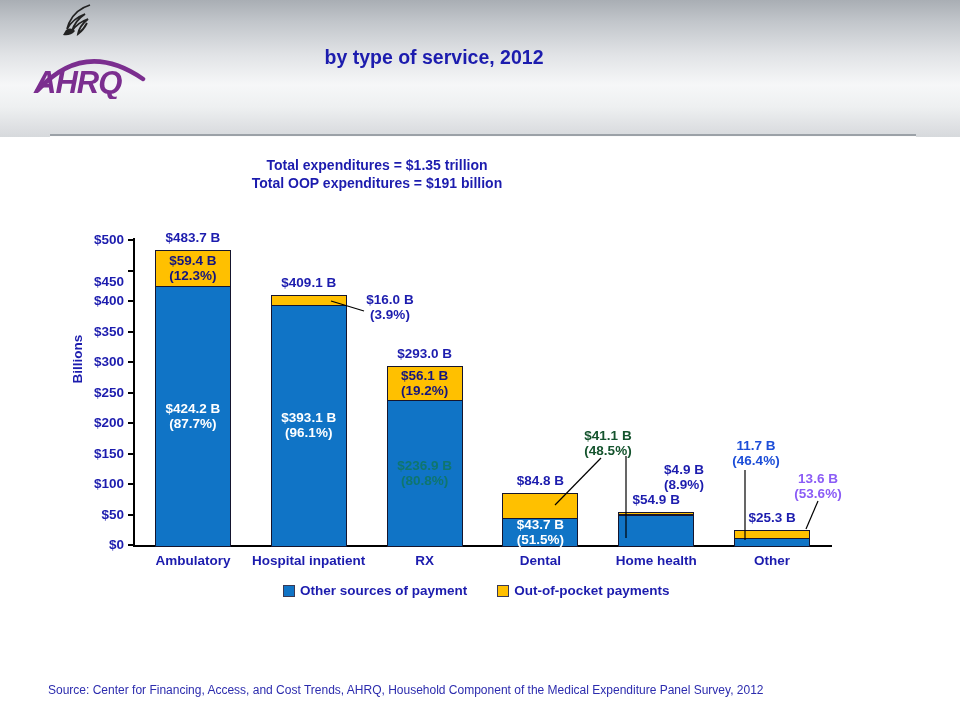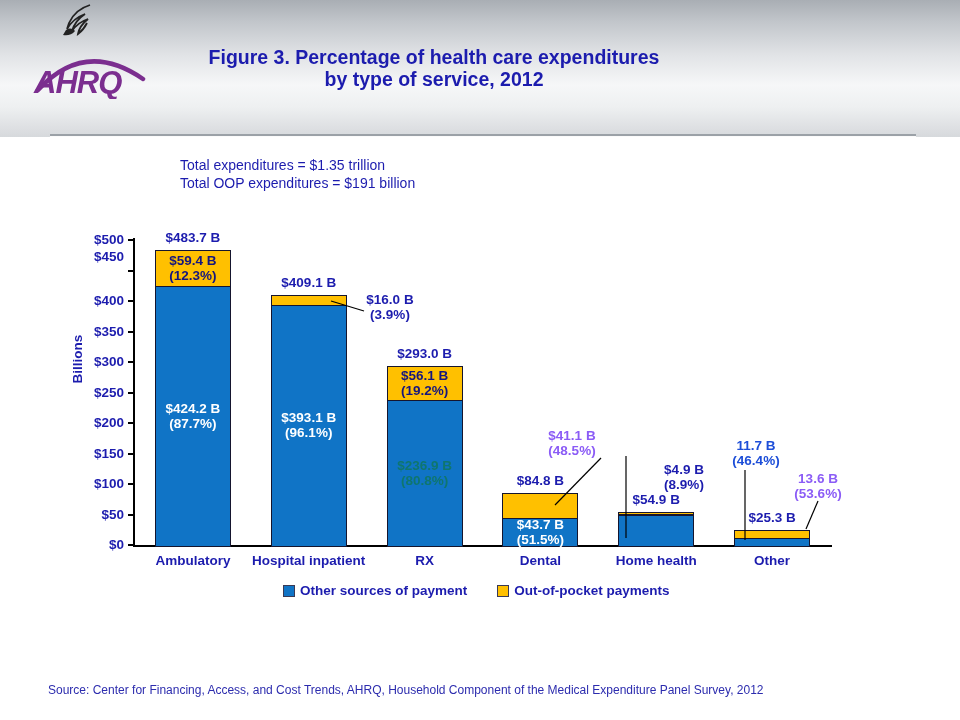--- a/index.html
+++ b/index.html
@@ -9,22 +9,22 @@
   .header{position:absolute;left:0;top:0;width:960px;height:137px;
           background:linear-gradient(180deg,#a9aeb4 0%,#c2c6cb 16%,#e1e3e6 40%,
                      #f6f7f8 62%,#eef0f1 78%,#dcdee1 95%,#d6d9dc 100%);}
   .divider{position:absolute;left:50px;width:866px;bottom:0;height:2px;
            background:#9ba1a7;border-bottom:1px solid #fbfbfb;}
   .fig-title{position:absolute;left:194px;top:46px;width:480px;text-align:center;
              font-weight:bold;font-size:19.5px;line-height:22px;color:#1c1cae;}
   .eagle{position:absolute;left:56px;top:4px;}
   .wordmark{position:absolute;left:33px;top:49px;}
   
-  .subtitle{position:absolute;left:180px;top:156px;width:394px;
-            font-weight:normal;font-size:14px;line-height:18px;color:#1c1cae;}
+  .subtitle{position:absolute;left:180px;top:156px;width:394px;text-align:center;
+            font-weight:bold;font-size:14px;line-height:18px;color:#1c1cae;}
   
   #chart{position:absolute;left:0;top:0;width:960px;height:720px;}
   .ylabel{position:absolute;left:77px;top:359px;transform:translate(-50%,-50%) rotate(-90deg);
           font-weight:bold;font-size:13.5px;color:#1c1cae;}
   .ytick{position:absolute;left:56px;width:68px;text-align:right;
          font-weight:bold;font-size:13.5px;color:#1c1cae;}
   .tickmark{position:absolute;width:6px;height:2px;background:#000;}
   .vaxis{position:absolute;left:133px;top:238px;width:2px;height:309px;background:#000;}
   .haxis{position:absolute;left:133px;top:545px;width:699px;height:2px;background:#000;}
   .bar-seg{position:absolute;box-sizing:border-box;border:1px solid #15152e;}
@@ -51,21 +51,20 @@
   <div class="header">
     <svg class="eagle" width="40" height="40" viewBox="0 0 40 40">
       <path d="M34 1 C24 4 17 10 13 19 L11 25 C15 18 21 13 29 10 C23 14 18 20 16 27 C20 21 26 17 32 15 C27 19 23 24 22 30 C26 27 29 23 31 19" fill="none" stroke="#222" stroke-width="1.8"></path>
       <path d="M10 26 C13 24 16 24 19 27 C16 31 11 32 7 31 Z" fill="#222"></path>
     </svg>
     <svg class="wordmark" width="116" height="50" viewBox="0 0 116 50">
       <path d="M5 41 Q52 -10 110 30" fill="none" stroke="#7b2e8f" stroke-width="4.5" stroke-linecap="round"></path>
       <text x="1" y="44" font-family="Liberation Sans, sans-serif" font-style="italic" font-weight="bold" font-size="31" letter-spacing="-1" fill="#7b2e8f">AHRQ</text>
     </svg>
     <div class="fig-title">
-      <div>Figure 3. Percentage of health care expenditures</div>
       <div>by type of service, 2012</div>
     </div>
     <div class="divider"></div>
   </div>
 
   <div class="subtitle">
     <div>Total expenditures = $1.35 trillion</div>
     <div>Total OOP expenditures = $191 billion</div>
   </div>
 
@@ -83,21 +82,21 @@
       <div class="ytick" style="top: 415px;">$200</div>
       <div class="tickmark" style="left: 128px; top: 422px;"></div>
       <div class="ytick" style="top: 384.5px;">$250</div>
       <div class="tickmark" style="left: 128px; top: 391.5px;"></div>
       <div class="ytick" style="top: 354px;">$300</div>
       <div class="tickmark" style="left: 128px; top: 361px;"></div>
       <div class="ytick" style="top: 323.5px;">$350</div>
       <div class="tickmark" style="left: 128px; top: 330.5px;"></div>
       <div class="ytick" style="top: 293px;">$400</div>
       <div class="tickmark" style="left: 128px; top: 300px;"></div>
-      <div class="ytick" style="top: 249px;">$450</div>
+      <div class="ytick" style="top: 274px;">$450</div>
       <div class="tickmark" style="left: 128px; top: 269.5px;"></div>
       <div class="ytick" style="top: 232px;">$500</div>
       <div class="tickmark" style="left: 128px; top: 239px;"></div>
       <div class="vaxis"></div>
       <div class="haxis"></div>
       <div class="bar-seg" style="left: 154.917px; top: 286.238px; width: 76px; height: 260.762px; background: rgb(16, 116, 198);"></div>
       <div class="bar-seg" style="left: 154.917px; top: 250.004px; width: 76px; height: 37.234px; background: rgb(255, 192, 0);"></div>
       <div class="total-label" style="left: 132.917px; top: 230.004px; width: 120px;">$483.7 B</div>
       <div class="seg-label" style="left: 132.917px; top: 400.619px; width: 120px; color: rgb(255, 255, 255);">$424.2 B
 (87.7%)</div>
@@ -118,21 +117,21 @@
       <div class="seg-label" style="left: 364.583px; top: 457.745px; width: 120px; color: #0f766e;">$236.9 B
 (80.8%)</div>
       <div class="seg-label" style="left: 364.583px; top: 368.38px; width: 120px; color: rgb(21, 21, 126);">$56.1 B
 (19.2%)</div>
       <div class="xlabel" style="left: 349.583px; width: 150px;">RX</div>
       <div class="bar-seg" style="left: 502.417px; top: 518.343px; width: 76px; height: 28.657px; background: rgb(16, 116, 198);"></div>
       <div class="bar-seg" style="left: 502.417px; top: 493.272px; width: 76px; height: 26.071px; background: rgb(255, 192, 0);"></div>
       <div class="total-label" style="left: 480.417px; top: 473.272px; width: 120px;">$84.8 B</div>
       <div class="seg-label" style="left: 480.417px; top: 516.671px; width: 120px; color: rgb(255, 255, 255);">$43.7 B
 (51.5%)</div>
-      <div class="seg-label" style="left: 512px; top: 428px; width: 120px; color: #8b5cf6;">$41.1 B
+      <div class="seg-label" style="left: 548px; top: 428px; width: 120px; color: #14532d;">$41.1 B
 (48.5%)</div>
       <div class="xlabel" style="left: 465.417px; width: 150px;">Dental</div>
       <div class="bar-seg" style="left: 618.25px; top: 514.5px; width: 76px; height: 32.5px; background: rgb(16, 116, 198);"></div>
       <div class="bar-seg" style="left: 618.25px; top: 511.511px; width: 76px; height: 3.989px; background: rgb(255, 192, 0);"></div>
       <div class="total-label" style="left: 596.25px; top: 491.511px; width: 120px;">$54.9 B</div>
       <div class="seg-label" style="left: 624px; top: 462px; width: 120px; color: rgb(28, 28, 174);">$4.9 B
 (8.9%)</div>
       <div class="xlabel" style="left: 581.25px; width: 150px;">Home health</div>
       <div class="bar-seg" style="left: 734.083px; top: 537.863px; width: 76px; height: 9.137px; background: rgb(16, 116, 198);"></div>
       <div class="bar-seg" style="left: 734.083px; top: 529.567px; width: 76px; height: 9.296px; background: rgb(255, 192, 0);"></div>

